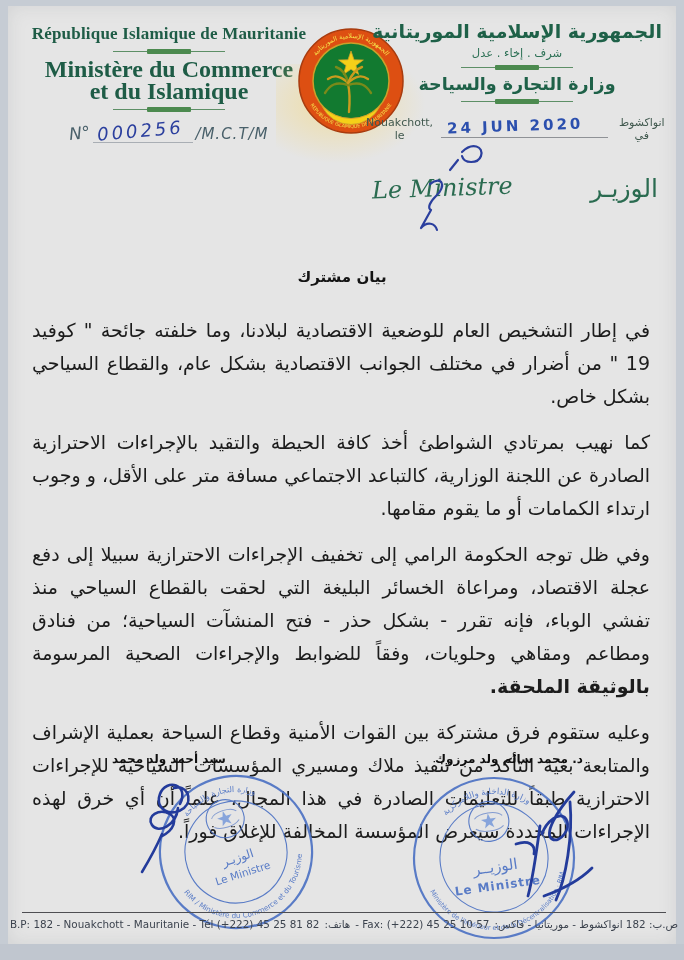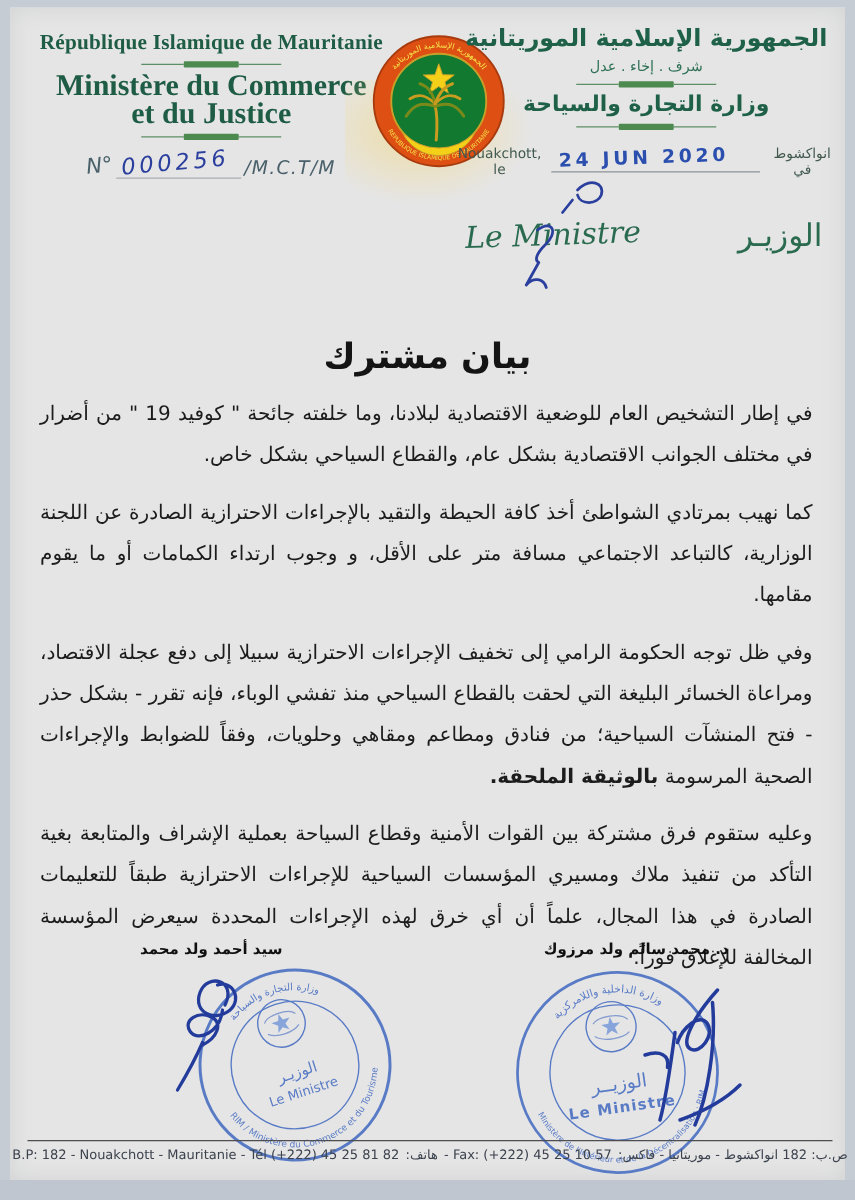--- a/index.html
+++ b/index.html
@@ -37,23 +37,23 @@
   .date-fr{font-size:11px;}
   .date-underline{border-bottom:1px solid #8f9296;padding:0 24px 2px 6px;}
   .date-stamp{color:#2b4fae;font-size:15px;font-weight:bold;letter-spacing:3px;display:inline-block;transform:rotate(-2deg);white-space:nowrap;}
   .date-ar{font-size:11px;direction:rtl;}
   .minister-row{position:absolute;left:356px;top:168px;width:300px;display:flex;justify-content:space-between;align-items:flex-start;color:#2a6b50;}
   .minister-fr{font-family:"DejaVu Serif",serif;font-style:italic;font-size:24px;transform:rotate(-2deg);margin-left:8px;}
   .minister-ar{font-size:25px;direction:rtl;margin-right:6px;letter-spacing:1px;}
   .pen-marks{position:absolute;left:392px;top:122px;width:100px;height:110px;}
   
   .doc-title{position:absolute;left:0;top:262px;width:668px;text-align:center;
-    font-size:28px;font-weight:600;color:#141414;direction:rtl;}
+    font-size:15px;font-weight:600;color:#141414;direction:rtl;}
   .paras{position:absolute;left:24px;top:308px;width:618px;direction:rtl;
-    font-size:16px;color:#1c1c1c;line-height:33px;text-align:justify;text-align-last:right;}
+    font-size:19px;color:#1c1c1c;line-height:33px;text-align:justify;text-align-last:right;}
   .paras p{margin:0 0 13px 0;}
   .paras b{font-weight:bold;}
   
   .sig-name{position:absolute;font-size:12px;font-weight:bold;color:#101010;direction:rtl;text-align:center;}
   .sig-name.left{left:36px;top:746px;width:250px;}
   .sig-name.right{left:376px;top:746px;width:250px;}
   .stamp{position:absolute;opacity:.93;}
   .stamp.left{left:122px;top:760px;width:212px;height:172px;}
   .stamp.right{left:372px;top:764px;width:228px;height:176px;}
   .signature{position:absolute;}
@@ -73,21 +73,21 @@
 
   <div class="hdr-left">
     <div class="country">République Islamique de Mauritanie</div>
     <div class="divider">
         <span class="thin"></span>
         <span class="thick"></span>
         <span class="thin"></span>
       </div>
     <div class="ministry">
       <div>Ministère du Commerce</div>
-      <div>et du Justice</div>
+      <div>et du Islamique</div>
     </div>
     <div class="divider">
         <span class="thin"></span>
         <span class="thick"></span>
         <span class="thin"></span>
       </div>
     <div class="ref-line">
       <span class="ref-prefix">N°</span>
       <span class="ref-underline"><span class="ref-number">000256</span></span>
       <span class="ref-suffix">/M.C.T/M</span>

